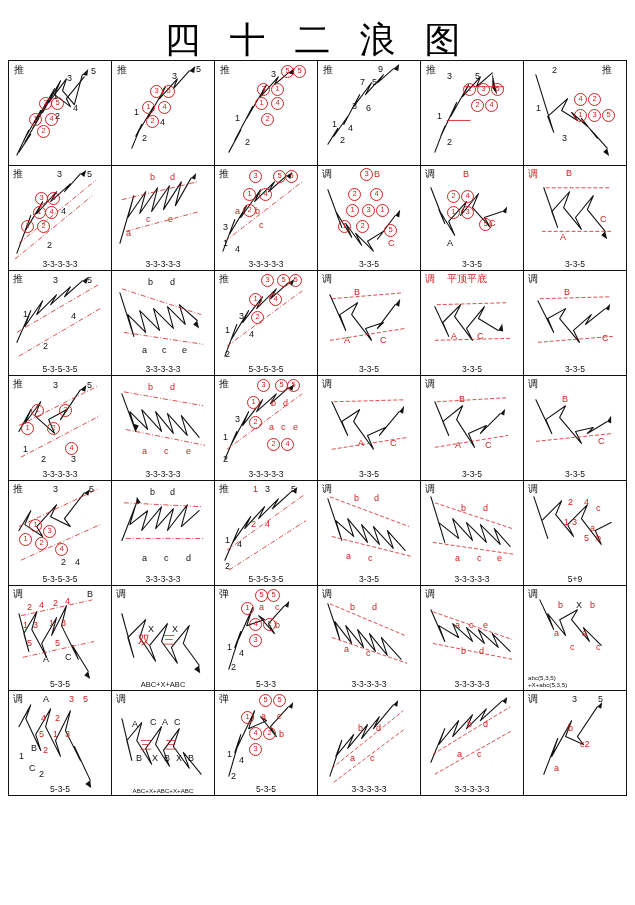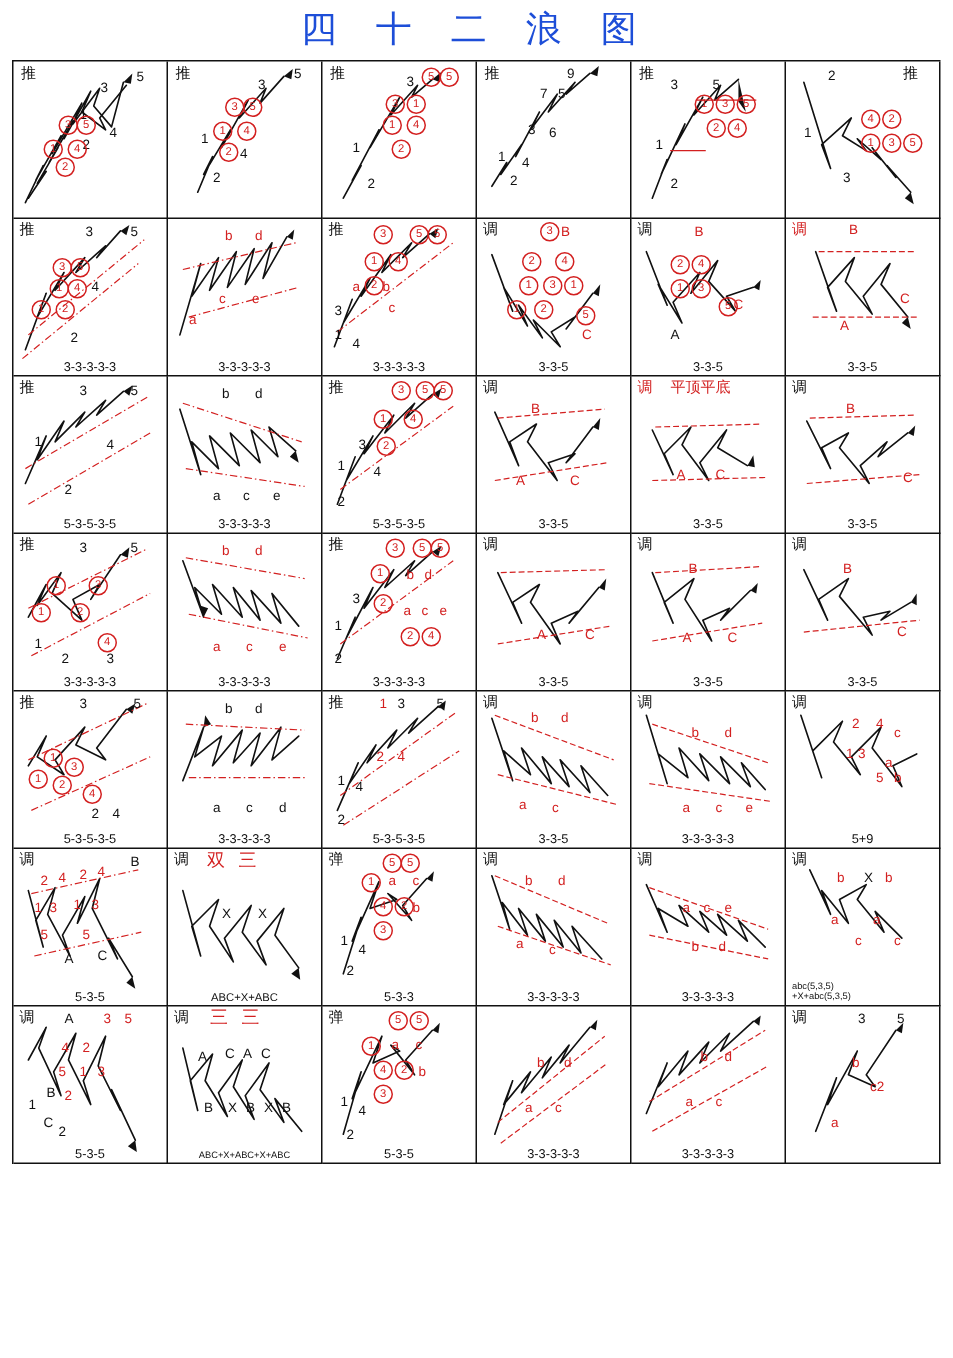--- a/index.html
+++ b/index.html
@@ -2,27 +2,27 @@
 <html><head>
 <meta charset="utf-8">
 <style>
   html,body{margin:0;padding:0;background:#ffffff;}
   body{width:635px;height:905px;font-family:"Liberation Sans",sans-serif;color:#111;}
   #page{position:relative;width:635px;height:905px;overflow:hidden;}
 
   .title{
     text-align:center;
     font-family:"Liberation Serif",serif;
-    font-size:24px;
+    font-size:36px;
     letter-spacing:10px;
     font-weight:400;
-    padding-top:0;
+    padding-top:20px;
     height:40px;
     line-height:40px;
-    color:#1d4ed8;
+    color:#000000;
   }
 
   .grid{
     position:relative;
     margin:0 8px;
     width:619px;
     border-top:1px solid #111;
     border-left:1px solid #111;
     display:grid;
     grid-template-columns:repeat(6,1fr);
@@ -42,21 +42,21 @@
     position:absolute;
     font-family:"Liberation Sans",sans-serif;
     font-size:9px;
     line-height:10px;
     white-space:nowrap;
     pointer-events:none;
   }
   .blk{color:#111;}
   .red{color:#d32020;}
   .cn{font-family:"Liberation Serif",serif;font-size:10px;}
-  .cnbig{font-family:Liberation Serif, serif;font-size:12px;letter-spacing:3px;}
+  .cnbig{font-family:Liberation Mono, monospace;font-size:12px;letter-spacing:3px;margin-top:48px;}
   .foot{
     position:absolute;
     bottom:1px;
     width:100%;
     text-align:center;
     font-size:8.5px;
     color:#111;
     font-family:"Liberation Sans",sans-serif;
     letter-spacing:0px;
   }

